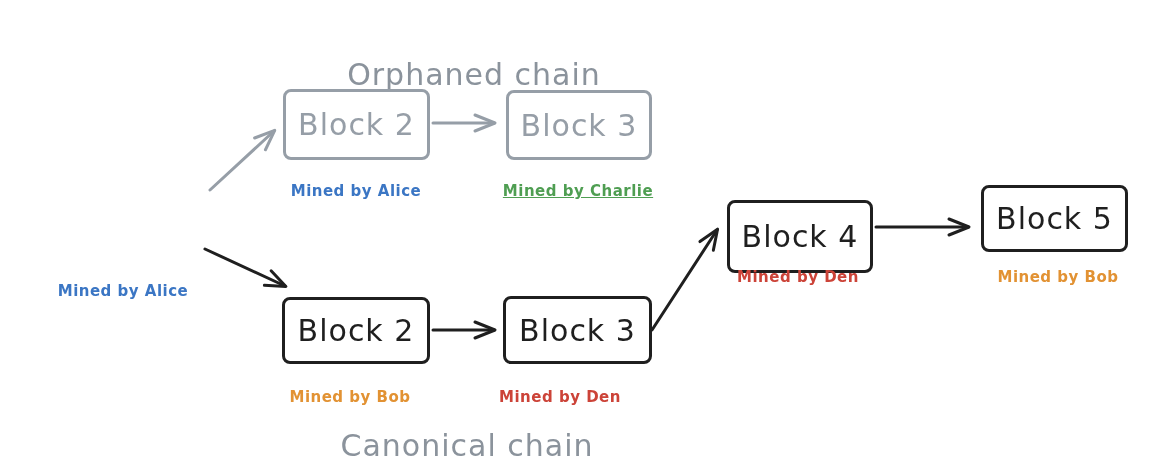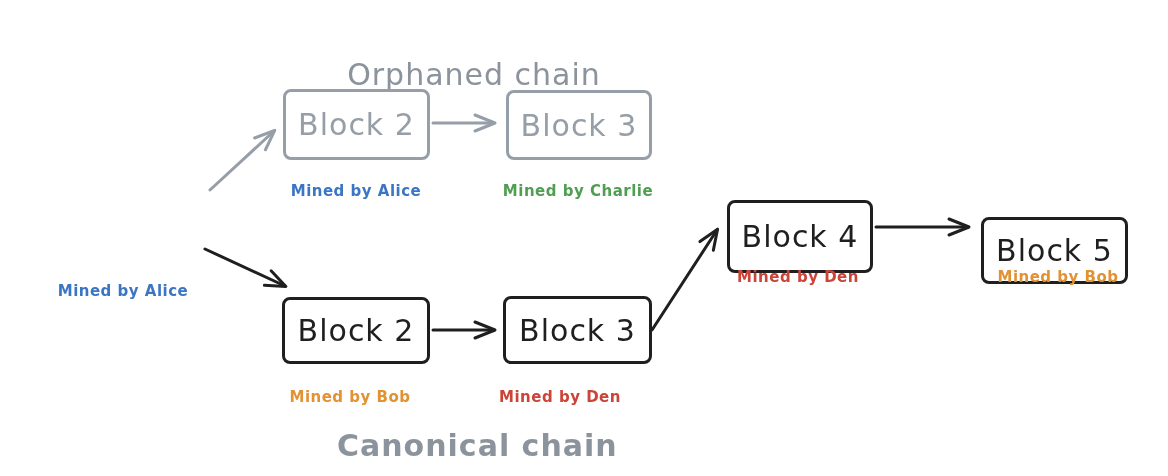--- a/index.html
+++ b/index.html
@@ -54,21 +54,21 @@
     letter-spacing: 1px;
     white-space: nowrap;
   }
   
   .pos-block-1        { left: 53px;  top: 184px; width: 152px; height: 66px; }
   .pos-orph-block-2   { left: 283px; top: 89px;  width: 147px; height: 71px; }
   .pos-orph-block-3   { left: 506px; top: 90px;  width: 146px; height: 70px; }
   .pos-canon-block-2  { left: 282px; top: 297px; width: 148px; height: 67px; }
   .pos-canon-block-3  { left: 503px; top: 296px; width: 149px; height: 68px; }
   .pos-block-4        { left: 727px; top: 200px; width: 146px; height: 73px; }
-  .pos-block-5        { left: 981px; top: 185px; width: 147px; height: 67px; margin-top: 32px; }
+  .pos-block-5        { left: 981px; top: 185px; width: 147px; height: 67px; }
   
   .cap-block-1       { left: 3px;   top: 282px; }
   .cap-orph-block-2  { left: 236px; top: 182px; }
   .cap-orph-block-3  { left: 458px; top: 182px; }
   .cap-canon-block-2 { left: 230px; top: 388px; }
   .cap-canon-block-3 { left: 440px; top: 388px; }
   .cap-block-4       { left: 678px; top: 268px; }
   .cap-block-5       { left: 938px; top: 268px; }
   
   .lbl-orphaned  { left: 344px; top: 57px; }
@@ -101,21 +101,21 @@
   <div class="caption cap-block-1" style="color: rgb(59, 118, 196);">Mined by Alice</div>
 
   <div class="block ghost pos-orph-block-2">
     <span>Block 2</span>
   </div>
   <div class="caption cap-orph-block-2" style="color: rgb(59, 118, 196);">Mined by Alice</div>
 
   <div class="block ghost pos-orph-block-3">
     <span>Block 3</span>
   </div>
-  <div class="caption cap-orph-block-3" style="color: rgb(79, 158, 82);">Mined by Charlie</div>
+  <div class="caption cap-orph-block-3" style="color: rgb(79, 158, 82); text-decoration: underline;">Mined by Charlie</div>
 
   <div class="block pos-canon-block-2">
     <span>Block 2</span>
   </div>
   <div class="caption cap-canon-block-2" style="color: rgb(226, 146, 51);">Mined by Bob</div>
 
   <div class="block pos-canon-block-3">
     <span>Block 3</span>
   </div>
   <div class="caption cap-canon-block-3" style="color: rgb(204, 67, 56);">Mined by Den</div>
@@ -123,15 +123,15 @@
   <div class="block pos-block-4">
     <span>Block 4</span>
   </div>
   <div class="caption cap-block-4" style="color: rgb(204, 67, 56);">Mined by Den</div>
 
   <div class="block pos-block-5">
     <span>Block 5</span>
   </div>
   <div class="caption cap-block-5" style="color: rgb(226, 146, 51);">Mined by Bob</div>
 
-  <div class="chain-label lbl-canonical" style="color: rgb(139, 147, 156); font-weight: bold;">Canonical chain</div>
+  <div class="chain-label lbl-canonical" style="color: rgb(139, 147, 156);">Canonical chain</div>
 
 </div>
 
 </body></html>

